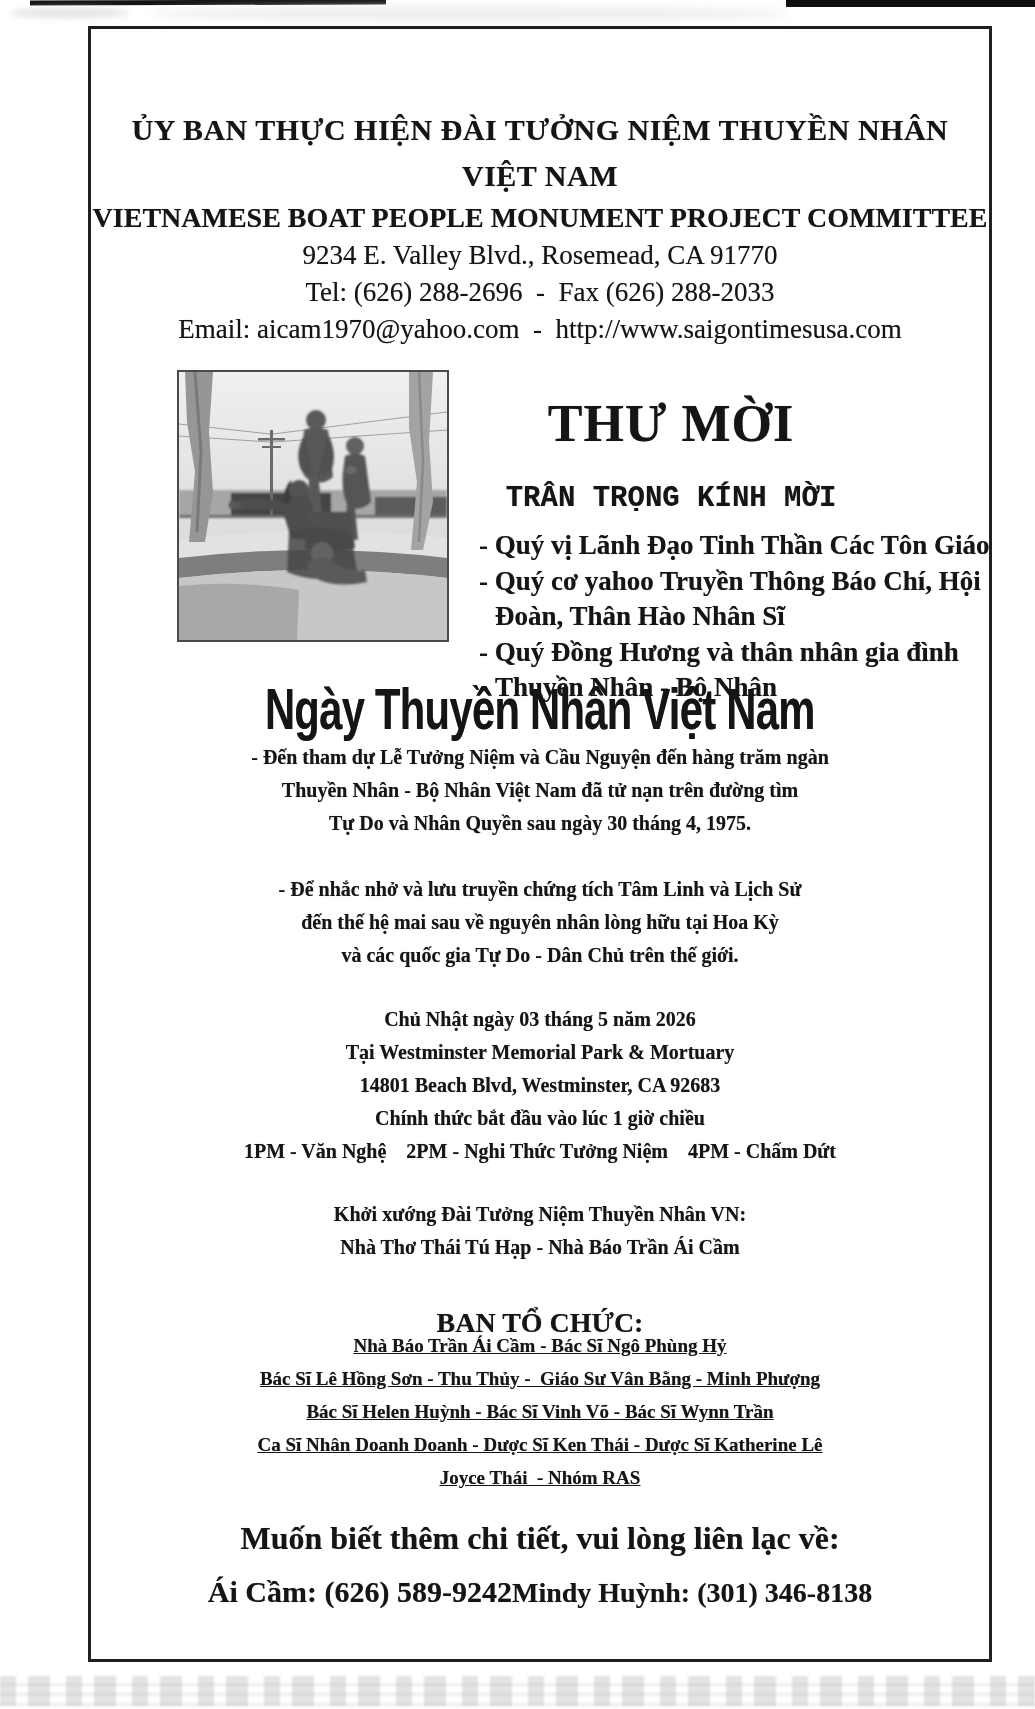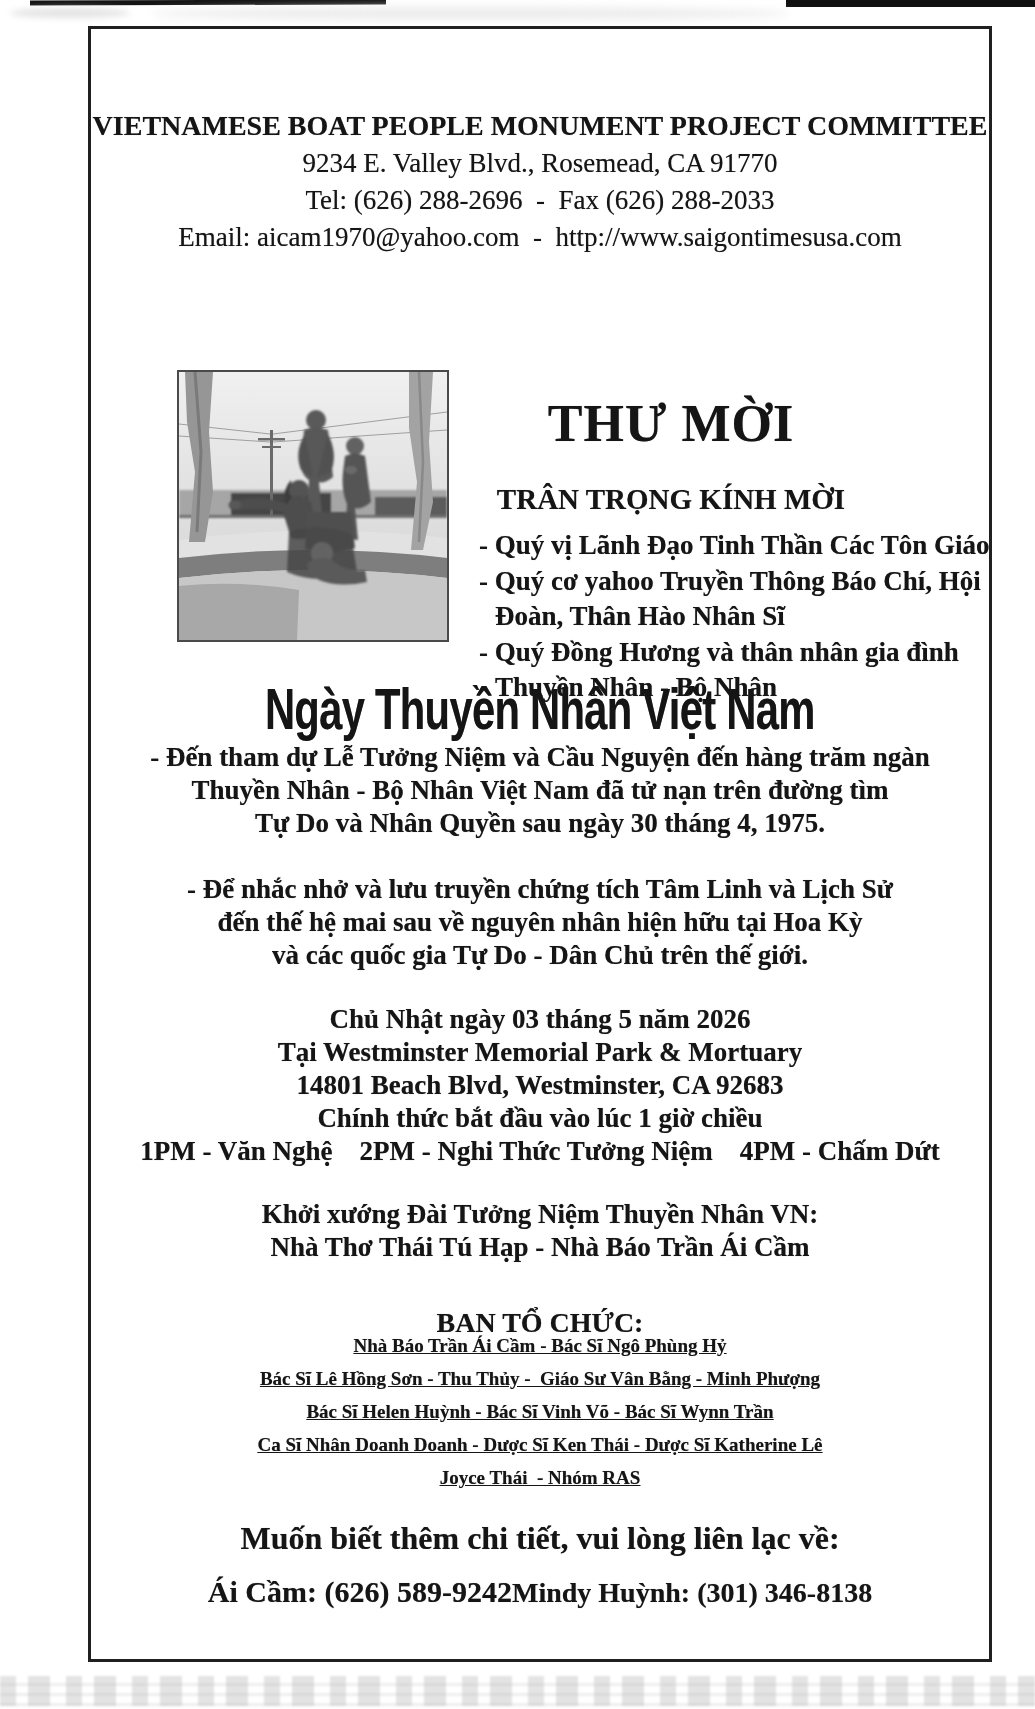--- a/index.html
+++ b/index.html
@@ -21,29 +21,29 @@
   .h-vi{font-size:30px;font-weight:700;line-height:46px;letter-spacing:0.5px;}
   .h-en{font-size:28px;font-weight:700;line-height:38px;}
   .h-sm{font-size:27px;font-weight:400;line-height:37px;}
   
   .photo{position:absolute;left:86px;top:341px;width:268px;height:268px;border:2px solid #4a4a4a;background:#dcdcdc;}
   .photo svg{display:block;}
   
   .rcol{position:absolute;left:370px;top:336px;width:528px;}
   .title-wrap{width:420px;text-align:center;}
   .inv-title{font-size:52px;font-weight:700;line-height:60px;letter-spacing:1px;margin-top:29px;}
-  .inv-salut{font-size:29px;font-weight:700;line-height:38px;margin-top:26px;}
+  .inv-salut{font-size:29px;font-weight:700;line-height:38px;margin-top:26px;font-family:Liberation Mono, monospace;}
   .inv-list{margin-top:10px;padding-left:18px;font-size:27px;font-weight:700;line-height:35.5px;text-align:left;}
   .indent{padding-left:16px;}
   
   .headline-wrap{position:absolute;left:0;top:645px;width:100%;text-align:center;}
   .headline{display:inline-block;font-family:"Liberation Sans", sans-serif;font-size:58px;font-weight:700;
             line-height:70px;letter-spacing:-1px;transform:scaleX(0.72);transform-origin:center;}
   
-  .para{font-size:27px;font-weight:700;line-height:33px;}
+  .para{font-size:20px;font-weight:700;line-height:33px;}
   .p1{top:712px;} .p2{top:844px;} .sched{top:974px;} .founders{top:1169px;}
   .ban-title{top:1276px;font-size:28px;font-weight:700;line-height:36px;}
   .committee{top:1300px;font-size:19px;font-weight:700;line-height:33px;text-decoration:underline;}
   .note{top:1492px;font-size:32px;font-weight:700;line-height:34px;}
   .phones{position:absolute;left:0;top:1544px;width:100%;display:flex;justify-content:center;
           align-items:baseline;}
   .phone-a{font-size:30px;font-weight:700;line-height:38px;}
   .phone-b{font-size:28px;font-weight:700;line-height:38px;}
   
   .noise{position:absolute;left:0;top:1676px;width:1035px;height:30px;
@@ -59,20 +59,21 @@
 <div class="page">
 
   <div class="bar-tl"></div>
   <div class="bar-tr"></div>
   <div class="smudge1"></div>
   <div class="smudge2"></div>
 
   <div class="frame">
 
     <div class="hdr">
+      <div class="h-vi txt">ỦY BAN THỰC HIỆN ĐÀI TƯỞNG NIỆM THUYỀN NHÂN VIỆT NAM</div>
       <div class="h-en txt">VIETNAMESE BOAT PEOPLE MONUMENT PROJECT COMMITTEE</div>
       <div class="h-sm txt">9234 E. Valley Blvd., Rosemead, CA 91770</div>
       <div class="h-sm txt pre">Tel: (626) 288-2696  -  Fax (626) 288-2033</div>
       <div class="h-sm txt pre">Email: aicam1970@yahoo.com  -  http://www.saigontimesusa.com</div>
     </div>
 
     <div class="photo">
       <svg viewBox="0 0 268 268" width="268" height="268">
         <defs>
           <linearGradient id="sky" x1="0" y1="0" x2="0" y2="1">
@@ -143,21 +144,21 @@
     </div>
 
     <div class="abs para p1">
       <div class="txt pre">- Đến tham dự Lễ Tưởng Niệm và Cầu Nguyện đến hàng trăm ngàn</div>
       <div class="txt pre">Thuyền Nhân - Bộ Nhân Việt Nam đã tử nạn trên đường tìm</div>
       <div class="txt pre">Tự Do và Nhân Quyền sau ngày 30 tháng 4, 1975.</div>
     </div>
 
     <div class="abs para p2">
       <div class="txt pre">- Để nhắc nhở và lưu truyền chứng tích Tâm Linh và Lịch Sử</div>
-      <div class="txt pre">đến thế hệ mai sau về nguyên nhân hiện hữu tại Hoa Kỳ</div>
+      <div class="txt pre">đến thế hệ mai sau về nguyên nhân lòng hữu tại Hoa Kỳ</div>
       <div class="txt pre">và các quốc gia Tự Do - Dân Chủ trên thế giới.</div>
     </div>
 
     <div class="abs para sched">
       <div class="txt pre">Chủ Nhật ngày 03 tháng 5 năm 2026</div>
       <div class="txt pre">Tại Westminster Memorial Park &amp; Mortuary</div>
       <div class="txt pre">14801 Beach Blvd, Westminster, CA 92683</div>
       <div class="txt pre">Chính thức bắt đầu vào lúc 1 giờ chiều</div>
       <div class="txt pre">1PM - Văn Nghệ    2PM - Nghi Thức Tưởng Niệm    4PM - Chấm Dứt</div>
     </div>

